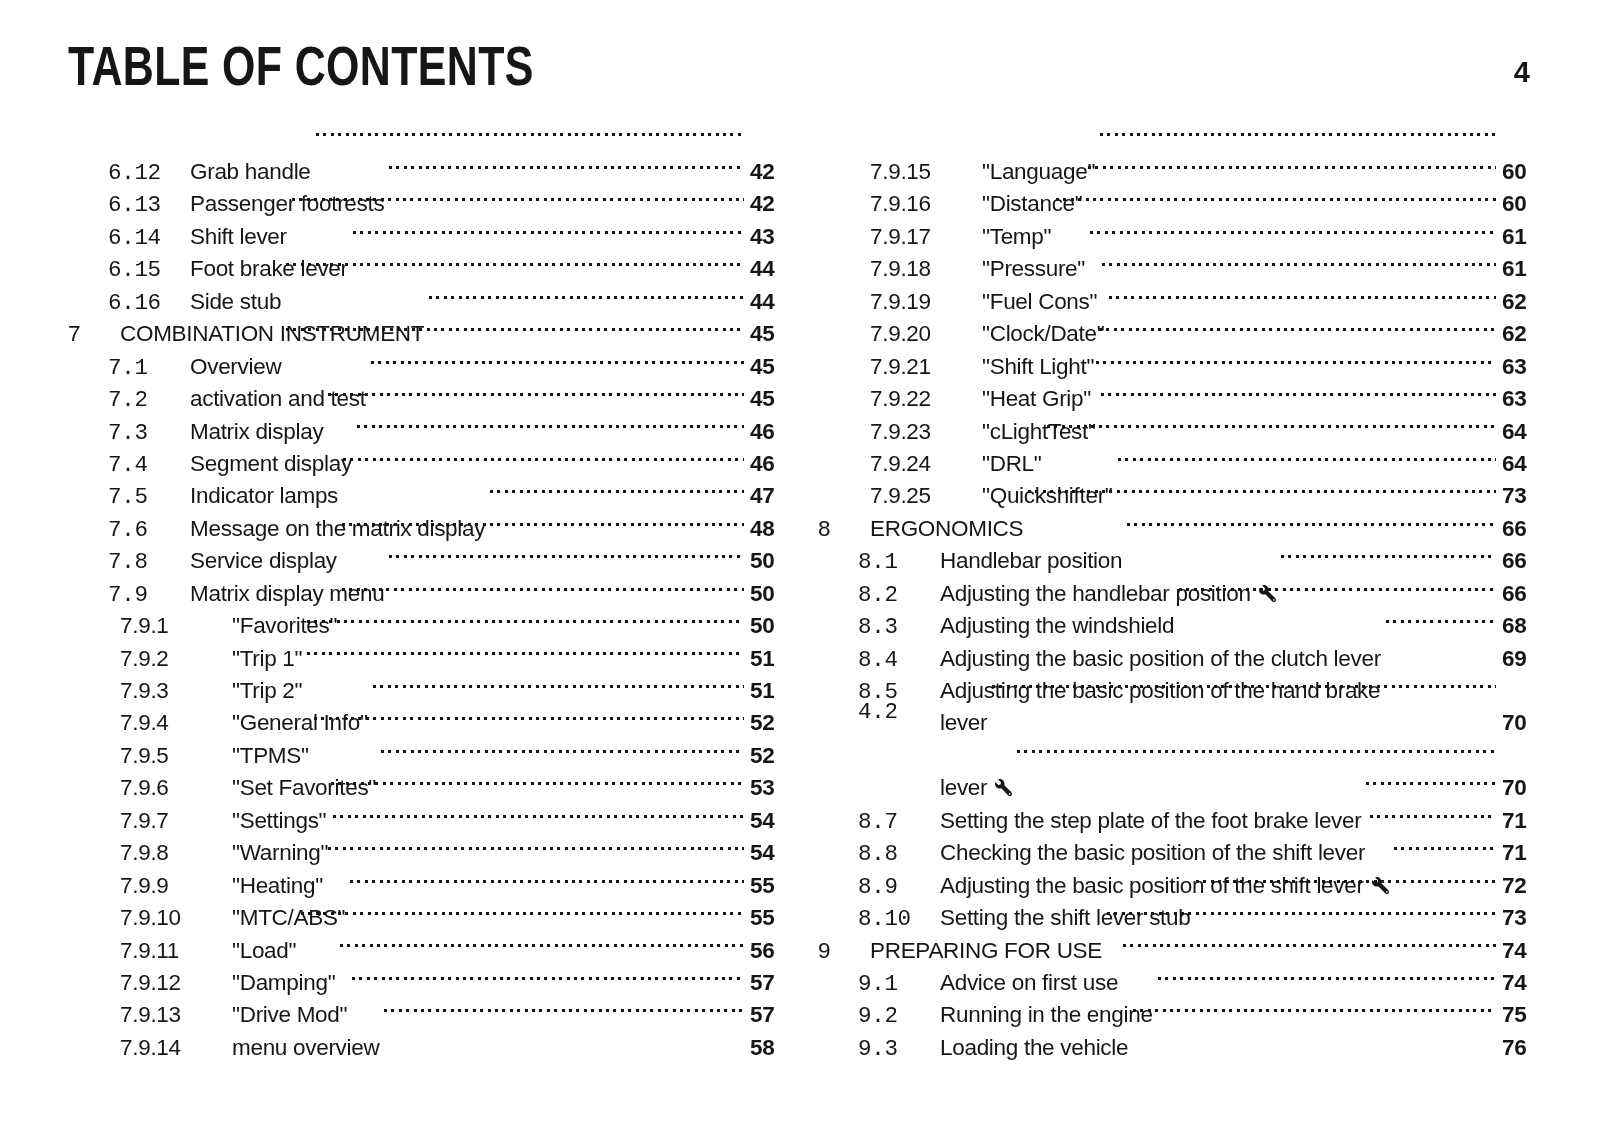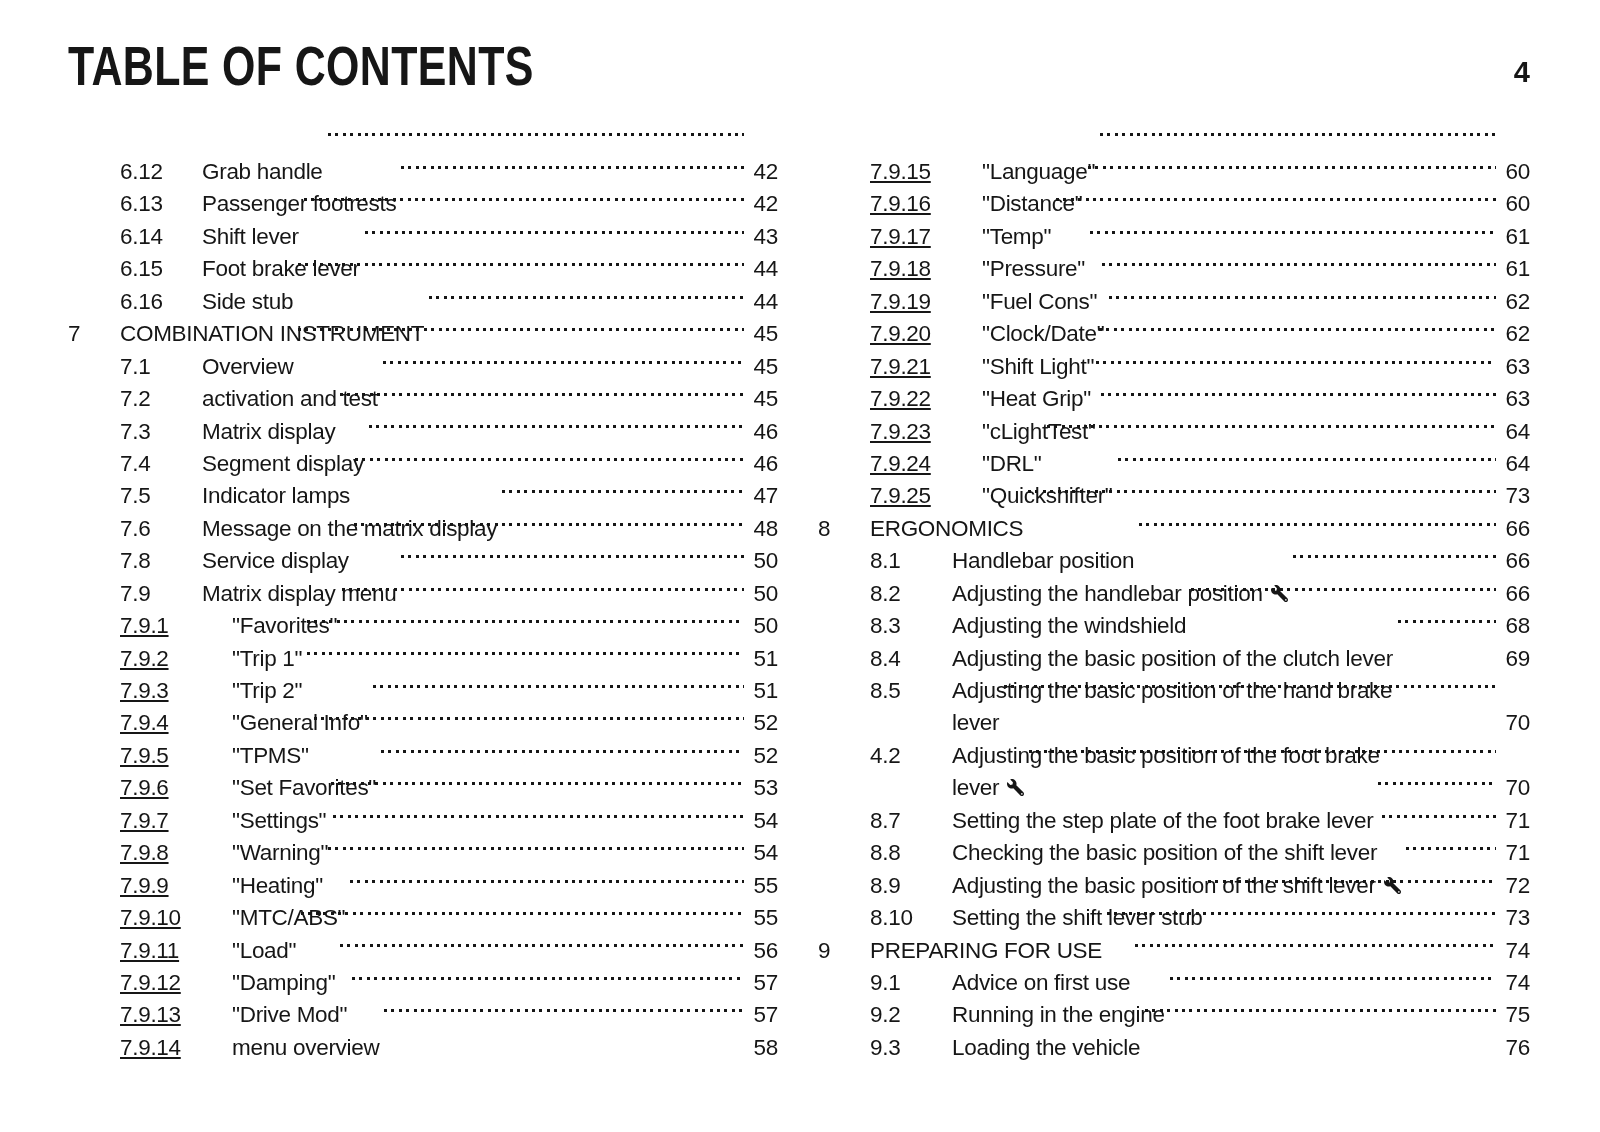--- a/index.html
+++ b/index.html
@@ -39,32 +39,32 @@
   .col-right { left: 818px; width: 712px; }
   .toc-row {
     display: flex;
     align-items: baseline;
     height: 32.45px;
     line-height: 32.45px;
     white-space: nowrap;
   }
   .num { flex-shrink: 0; }
   .lvl1 > .num { width: 52px; }
-  .lvl2 > .num { margin-left: 52px; width: 82px; }
-  .lvl3 > .num { margin-left: 52px; width: 112px; text-decoration: underline; }
+  .lvl2 > .num { margin-left: 40px; width: 82px; font-family: Liberation Mono, monospace; }
+  .lvl3 > .num { margin-left: 52px; width: 112px; }
   .label { flex-shrink: 0; margin-top: 44px; }
   .leader {
     flex: 1;
     min-width: 12px;
     align-self: flex-end;
     height: 3px;
     margin: 0 6px 8px 5px;
     background: repeating-linear-gradient(to right, #161616 0 3px, transparent 3px 7.4px);
   }
-  .pg { min-width: 28px; text-align: right; flex-shrink: 0; }
+  .pg { min-width: 28px; text-align: left; flex-shrink: 0; font-weight: bold; }
   .wrench {
     display: inline-block;
     margin-left: 8px;
     position: relative;
     top: 1px;
   }
   .wrench svg {
     width: 17px; height: 17px;
     fill: #161616;
     transform: scaleX(-1);
@@ -352,21 +352,20 @@
       <span class="label">Adjusting the basic position of the hand brake</span>
     </div>
     <div class="toc-row lvl2">
       <span class="num"></span>
       <span class="label">lever</span>
       <span class="leader"></span>
       <span class="pg">70</span>
     </div>
     <div class="toc-row lvl2">
       <span class="num">4.2</span>
-      <span class="label">Adjusting the basic position of the foot brake</span>
     </div>
     <div class="toc-row lvl2">
       <span class="num"></span>
       <span class="label">lever</span>
       <span class="wrench"><svg viewBox="0 0 512 512" aria-hidden="true">
           <path d="M507.73 109.1c-2.24-9.03-13.54-12.09-20.12-5.51l-74.36 74.36-67.88-11.31-11.31-67.88 74.36-74.36c6.62-6.62 3.43-17.9-5.66-20.16-47.38-11.74-99.55.91-136.58 37.93-39.64 39.64-50.55 97.1-34.05 147.2L18.74 402.76c-24.99 24.99-24.99 65.51 0 90.5 24.99 24.99 65.51 24.99 90.5 0l213.21-213.21c50.12 16.71 107.47 5.68 147.37-34.22 37.07-37.07 49.7-89.32 37.91-136.73zM64 472c-13.25 0-24-10.75-24-24 0-13.26 10.75-24 24-24s24 10.74 24 24c0 13.25-10.75 24-24 24z"></path>
         </svg></span>
       <span class="leader"></span>
       <span class="pg">70</span>
     </div>

